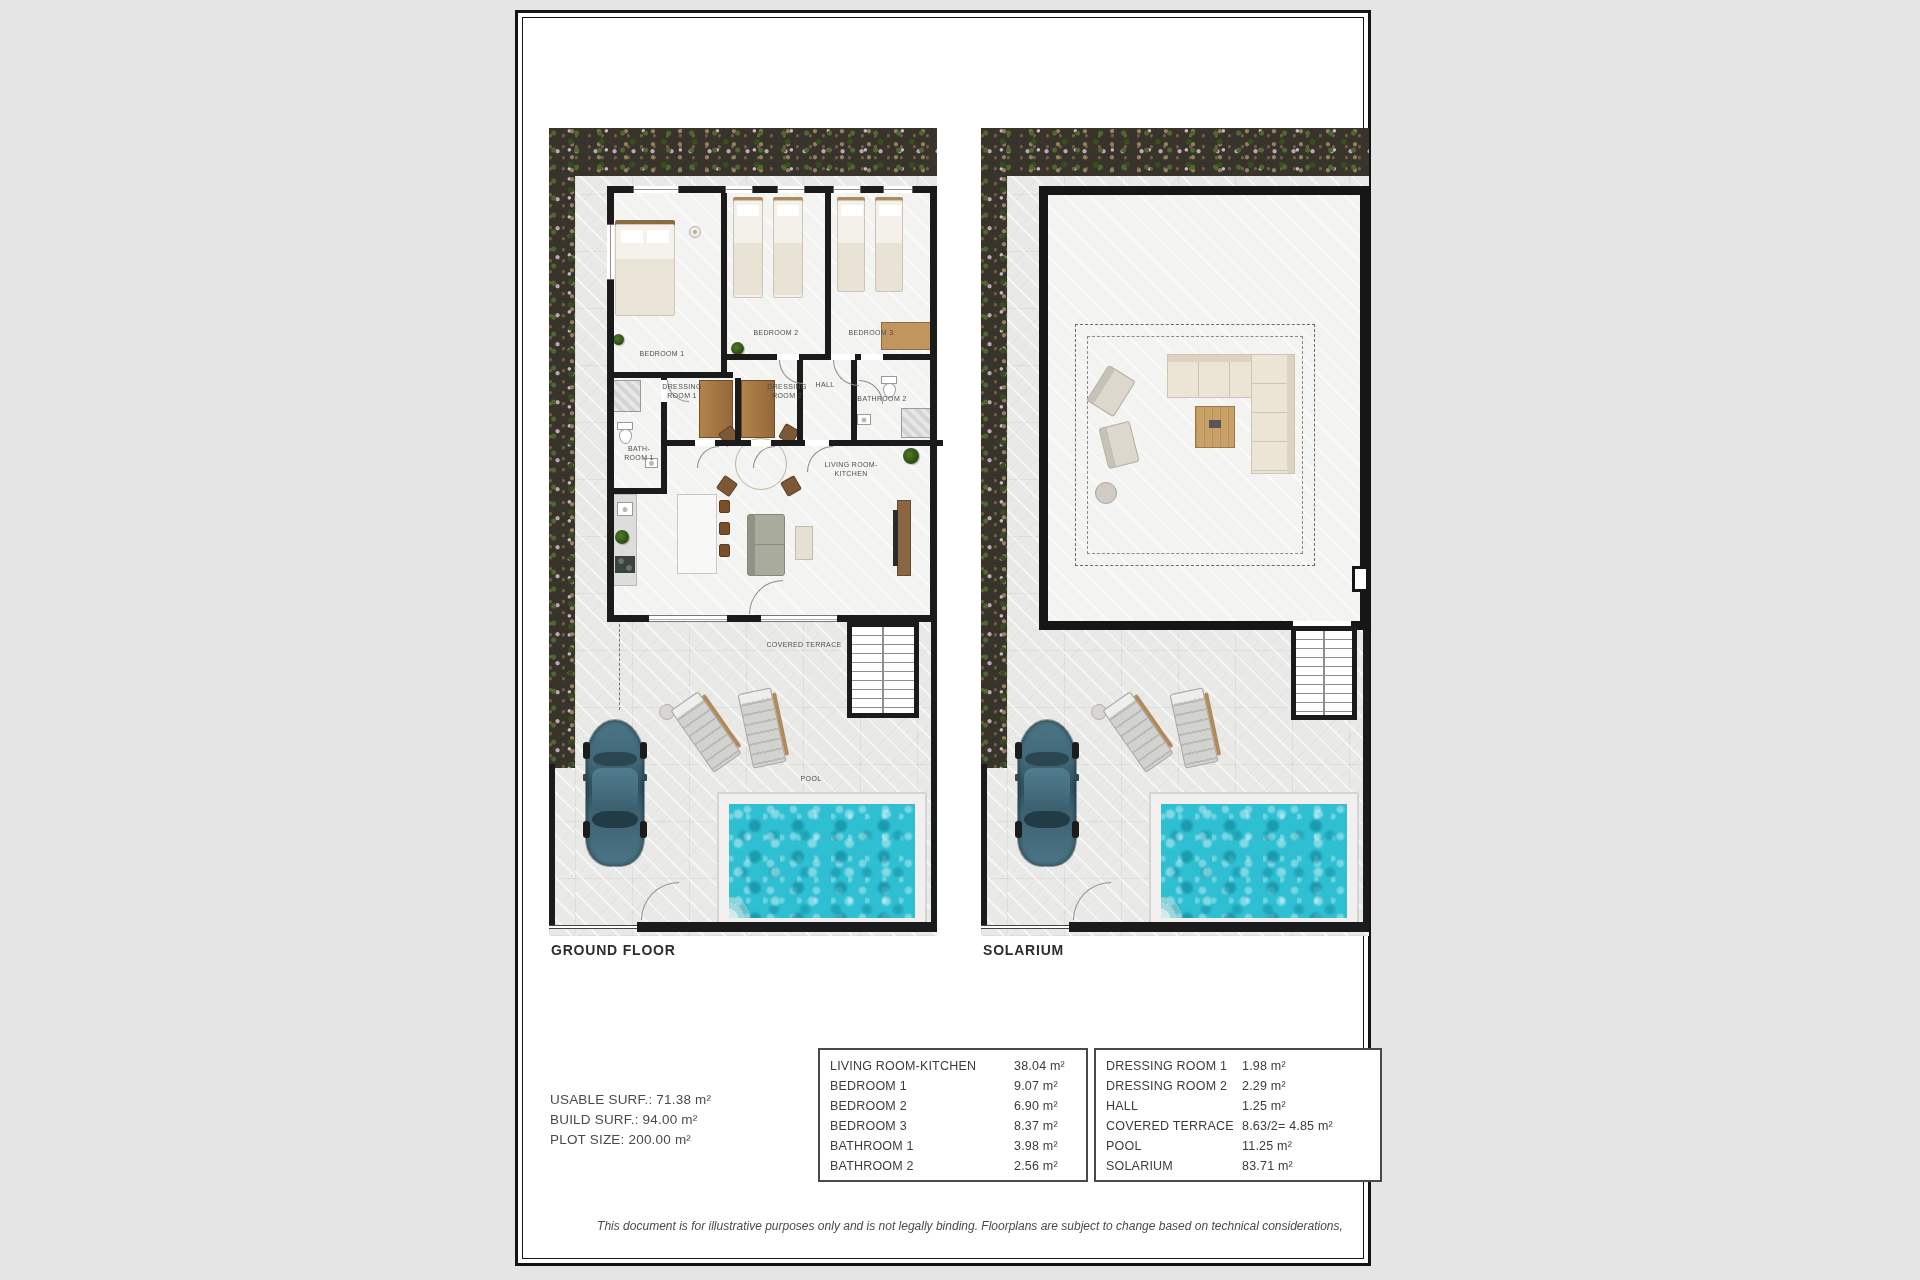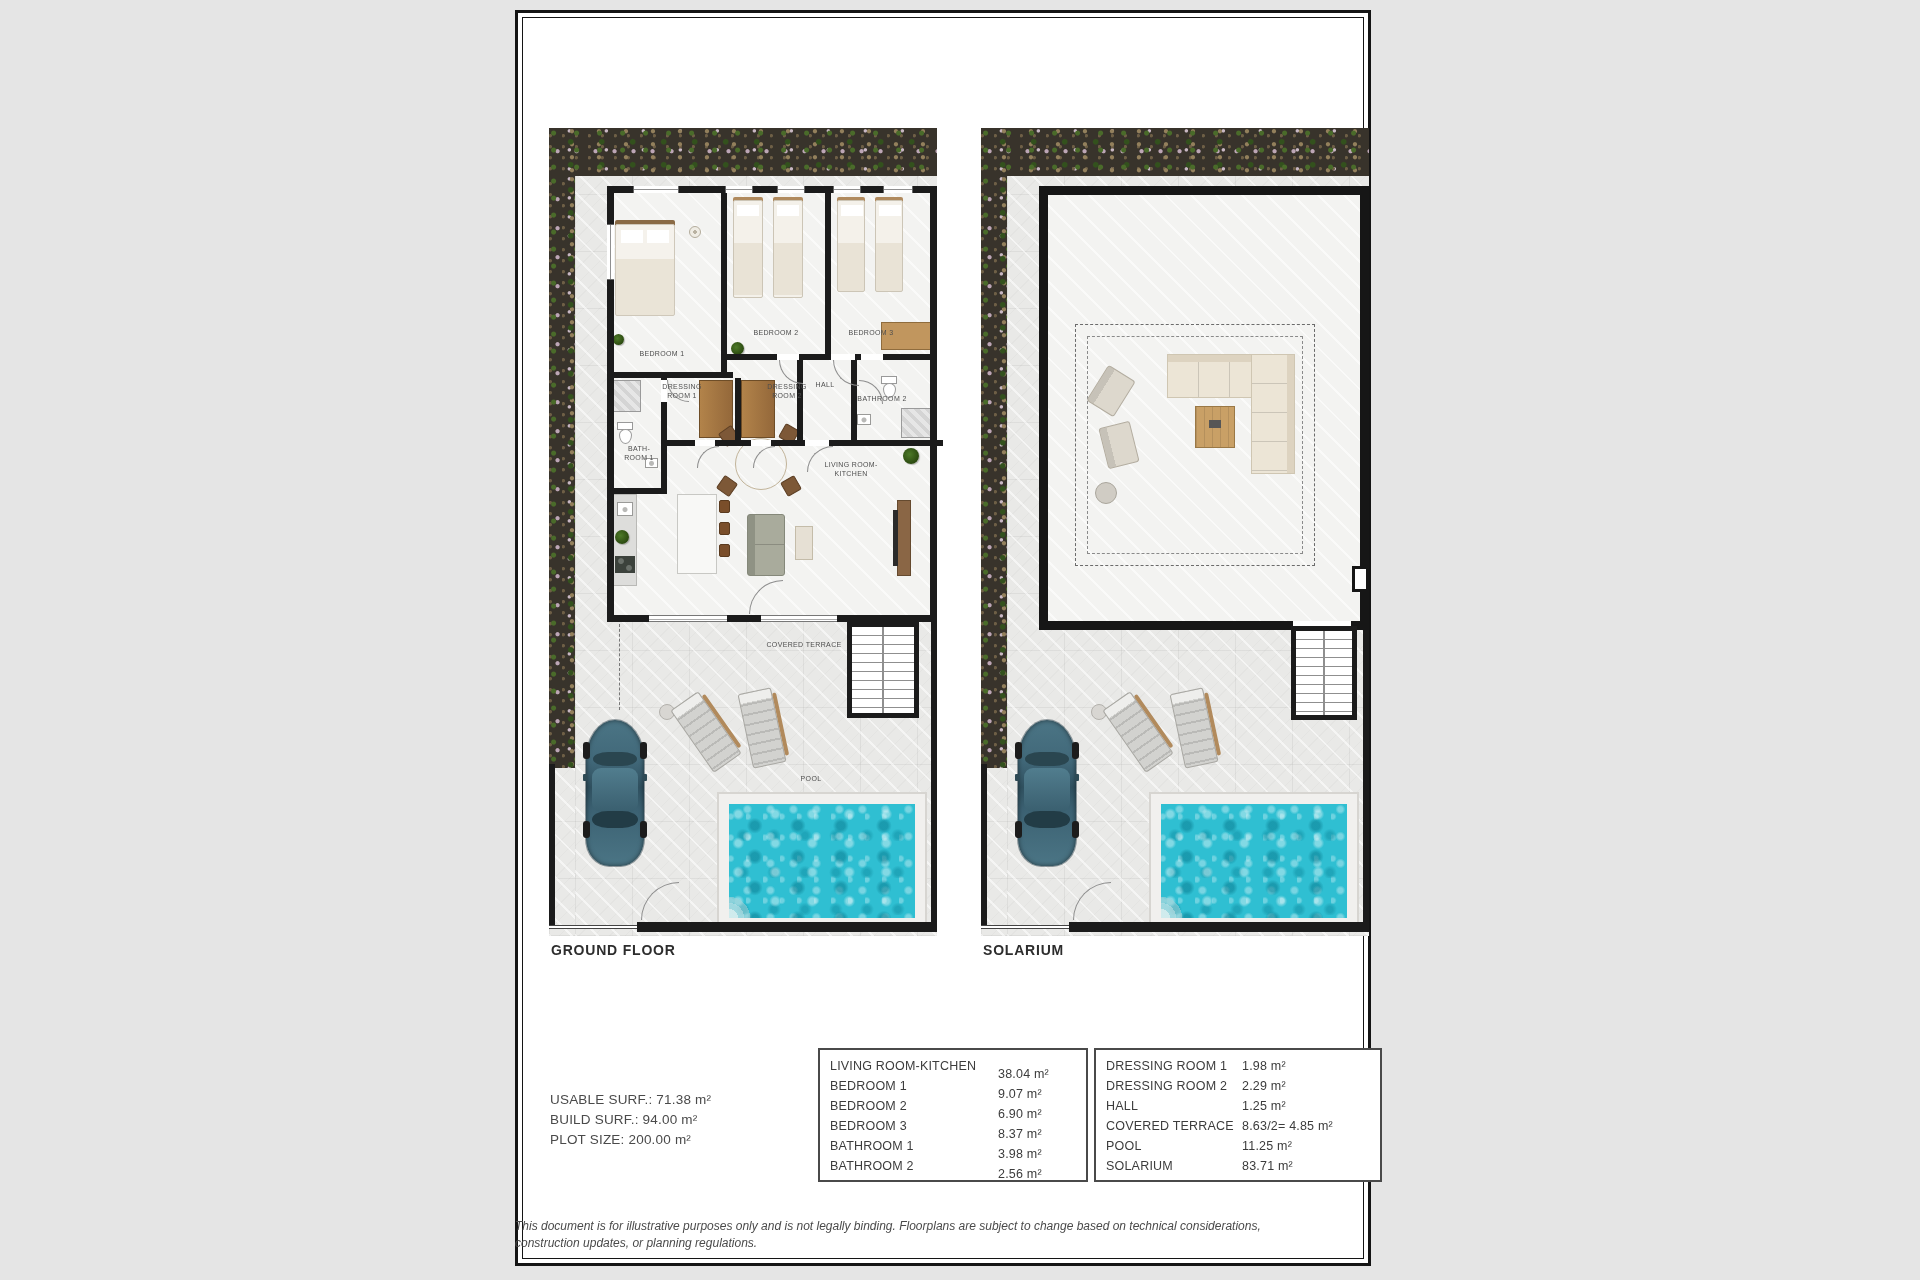--- a/index.html
+++ b/index.html
@@ -93,23 +93,23 @@
   .car-mirror{position:absolute;width:4px;height:7px;background:#2e4a55;border-radius:1px;}
 
   
   .rlabel{position:absolute;font-size:7px;letter-spacing:.35px;color:#4e4e4e;text-align:center;line-height:1.3;white-space:pre-line;transform:translateX(-50%);}
   .floor-label{position:absolute;font-size:14px;font-weight:700;letter-spacing:.8px;color:#2d2d2d;}
   .summary{position:absolute;font-size:13.5px;color:#4a4a4a;line-height:20px;letter-spacing:.2px;}
   .atable{position:absolute;border:2px solid #4a4a4a;background:#fff;padding:6px 0 4px 0;}
   .arow{position:relative;height:20px;font-size:12.5px;color:#3c3c3c;letter-spacing:.2px;}
   .arow .lab{position:absolute;left:10px;top:3px;white-space:nowrap;}
   .arow .val{position:absolute;top:3px;white-space:nowrap;}
-  .t1 .val{left:178px;margin-top:8px;}
+  .t1 .val{left:194px;}
   .t2 .val{left:146px;}
-  .disclaimer{position:absolute;left:515px;width:856px;font-size:12px;font-style:italic;color:#4a4a4a;line-height:17px;}
+  .disclaimer{position:absolute;left:515px;width:856px;text-align:center;font-size:12px;font-style:italic;color:#4a4a4a;line-height:17px;padding-left:27px;}
 </style>
 </head>
 <body>
 
 <div class="page">
   <div class="frame"></div>
 
   <div class="plan" style="left:549px;top:128px;">
     <div class="abs marble" style="left:26px;top:48px;width:362px;height:760px;"></div>
     <div class="abs marble" style="left:0;top:640px;width:26px;height:168px;"></div>
@@ -358,15 +358,14 @@
         <span class="val">11.25 m²</span>
       </div>
     <div class="arow">
         <span class="lab">SOLARIUM</span>
         <span class="val">83.71 m²</span>
       </div>
   </div>
 
   <div class="disclaimer" style="top:1218px;">
     <div>This document is for illustrative purposes only and is not legally binding. Floorplans are subject to change based on technical considerations,</div>
-    <div>construction updates, or planning regulations.</div>
   </div>
 </div>
 
 </body></html>

